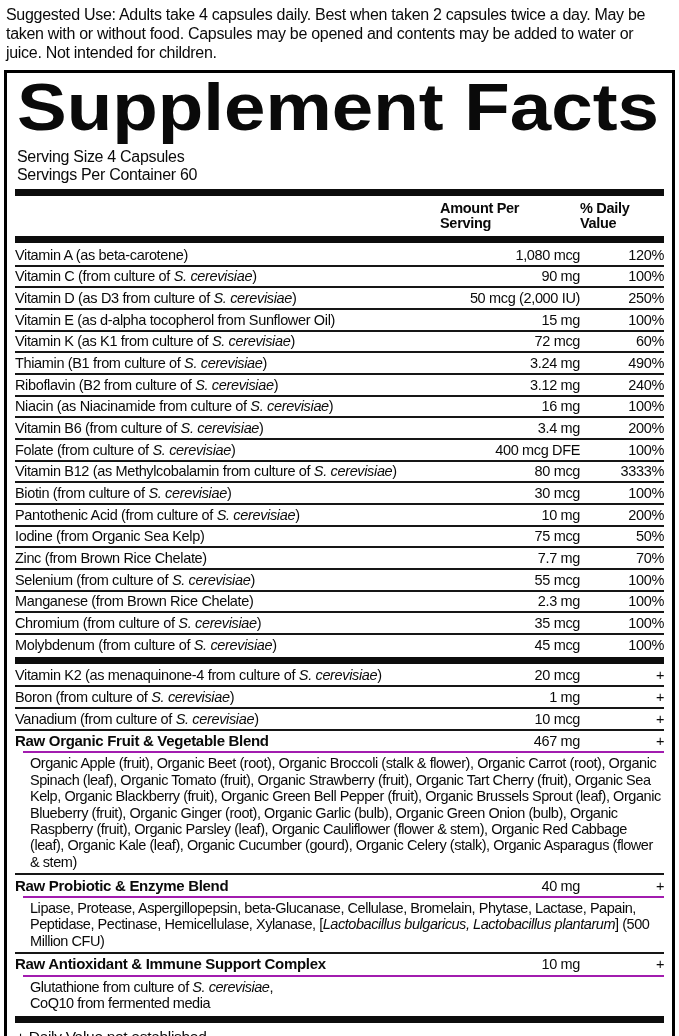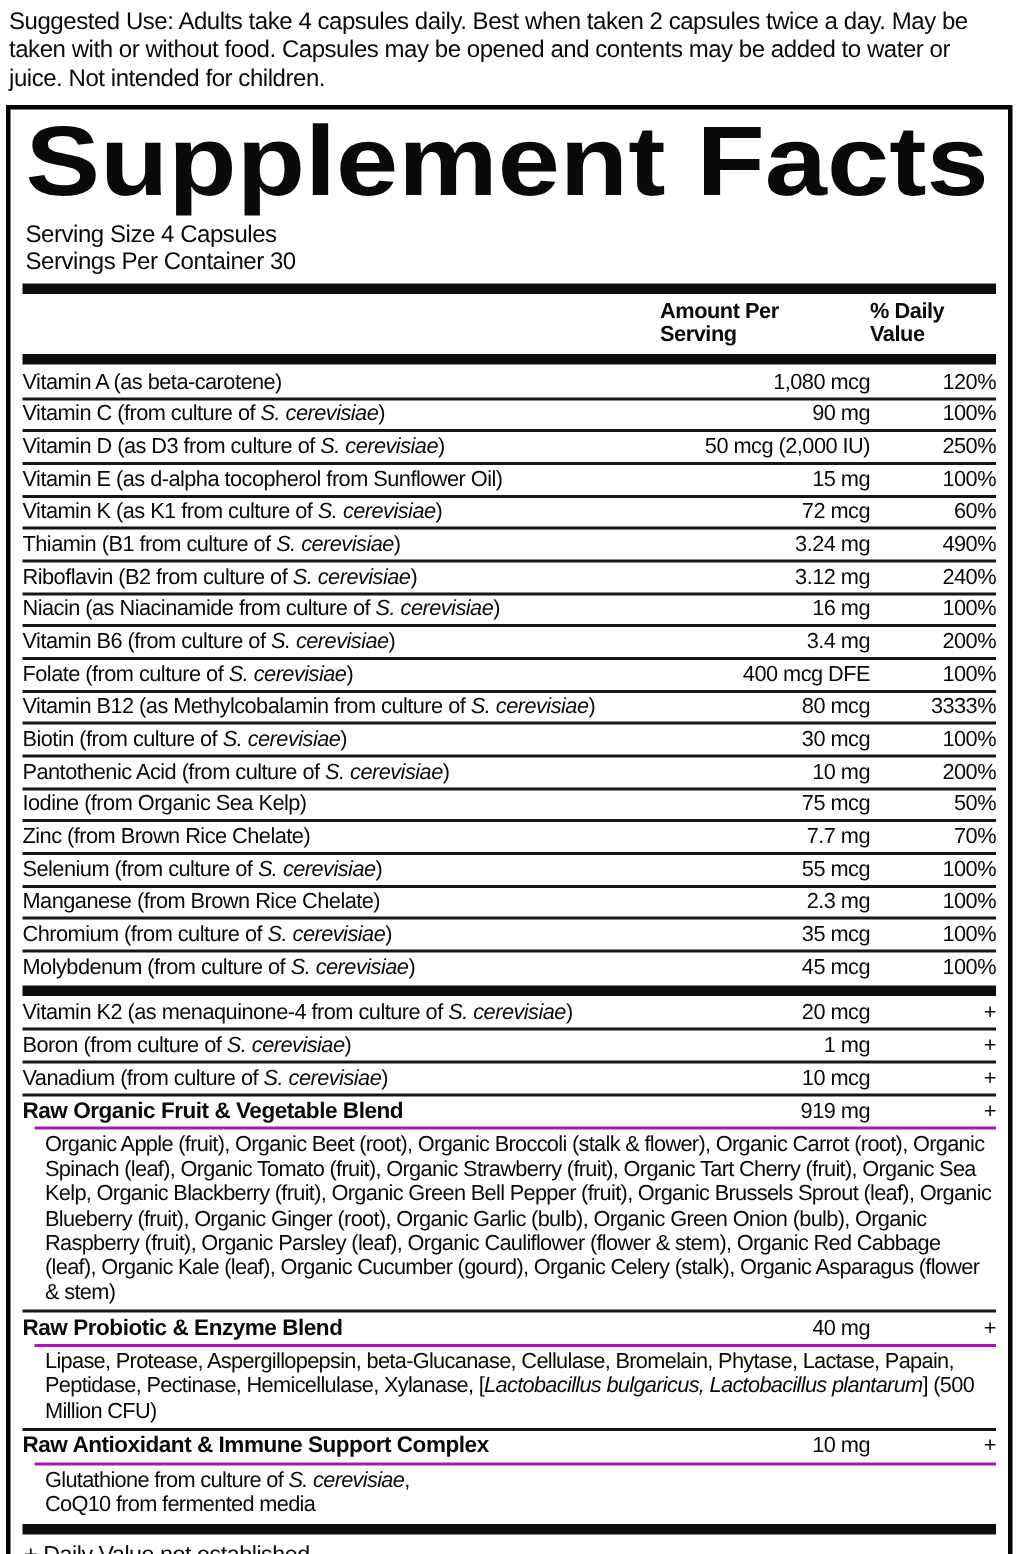--- a/index.html
+++ b/index.html
@@ -51,21 +51,21 @@
   <p class="suggested"><span class="bd">Suggested Use:</span><span> Adults take 4 capsules daily. Best when taken 2 capsules twice a day. May be taken with or without food. Capsules may be opened and contents may be added to water or juice. Not intended for children.</span></p>
 
   <div class="facts-box">
 
     <svg class="title-svg" viewBox="0 0 657 68" preserveAspectRatio="none">
       <text x="2" y="52" font-size="66" font-weight="bold" font-family="Liberation Sans, DejaVu Sans, sans-serif" fill="#0a0a0a" textLength="650" lengthAdjust="spacingAndGlyphs">Supplement Facts</text>
     </svg>
 
     <div class="serving-block">
       <div class="serving">Serving Size 4 Capsules</div>
-      <div class="serving">Servings Per Container 30</div>
+      <div class="serving">Servings Per Container 60</div>
     </div>
 
     <div class="bar"></div>
 
     <div class="head-row">
       <div class="spacer"></div>
       <div class="col-head">
         <div>Amount Per</div>
         <div>Serving</div>
       </div>
@@ -184,21 +184,21 @@
           <div class="amt">1 mg</div>
           <div class="dv">+</div>
         </div>
         <div class="row">
           <div class="nm"><span>Vanadium (from culture of </span><span class="it">S. cerevisiae</span><span>)</span></div>
           <div class="amt">10 mcg</div>
           <div class="dv">+</div>
         </div>
         <div class="row blend">
           <div class="nm"><span>Raw Organic Fruit &amp; Vegetable Blend</span></div>
-          <div class="amt">919 mg</div>
+          <div class="amt">467 mg</div>
           <div class="dv">+</div>
         </div>
         <div class="sublist"><span>Organic Apple (fruit), Organic Beet (root), Organic Broccoli (stalk &amp; flower), Organic Carrot (root), Organic Spinach (leaf), Organic Tomato (fruit), Organic Strawberry (fruit), Organic Tart Cherry (fruit), Organic Sea Kelp, Organic Blackberry (fruit), Organic Green Bell Pepper (fruit), Organic Brussels Sprout (leaf), Organic Blueberry (fruit), Organic Ginger (root), Organic Garlic (bulb), Organic Green Onion (bulb), Organic Raspberry (fruit), Organic Parsley (leaf), Organic Cauliflower (flower &amp; stem), Organic Red Cabbage (leaf), Organic Kale (leaf), Organic Cucumber (gourd), Organic Celery (stalk), Organic Asparagus (flower &amp; stem)</span></div>
         <div class="row blend">
           <div class="nm"><span>Raw Probiotic &amp; Enzyme Blend</span></div>
           <div class="amt">40 mg</div>
           <div class="dv">+</div>
         </div>
         <div class="sublist"><span>Lipase, Protease, Aspergillopepsin, beta-Glucanase, Cellulase, Bromelain, Phytase, Lactase, Papain, Peptidase, Pectinase, Hemicellulase, Xylanase, [</span><span class="it">Lactobacillus bulgaricus, Lactobacillus plantarum</span><span>] (500 Million CFU)</span></div>
         <div class="row blend">

